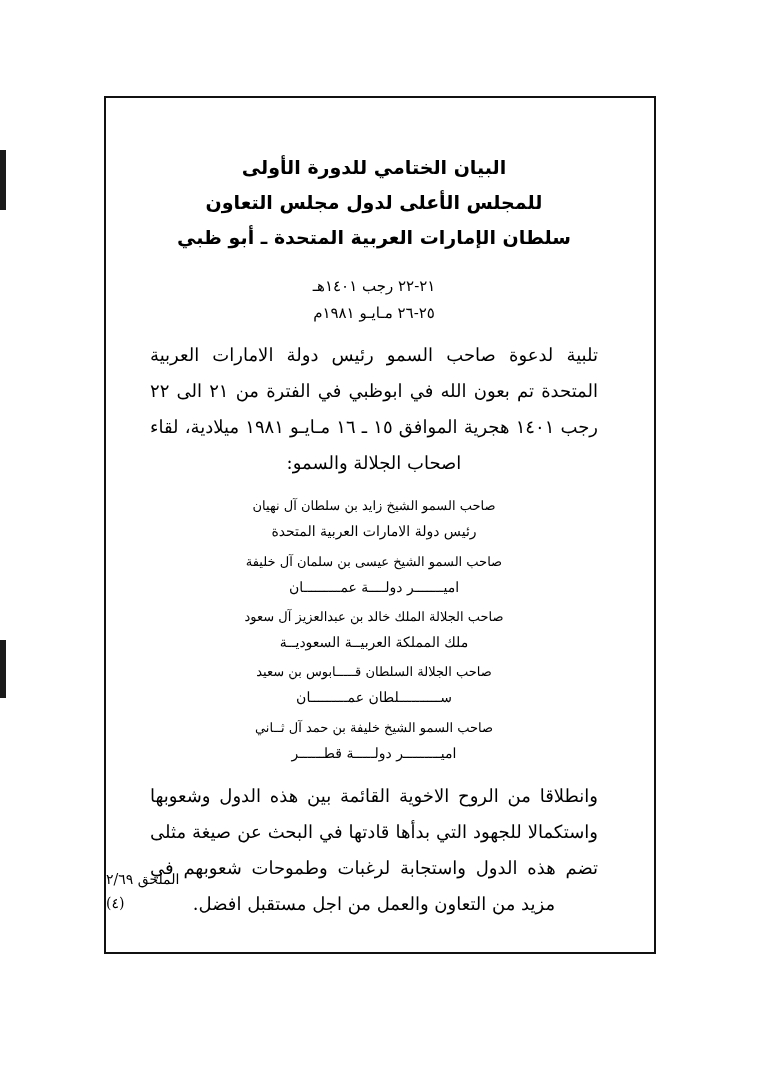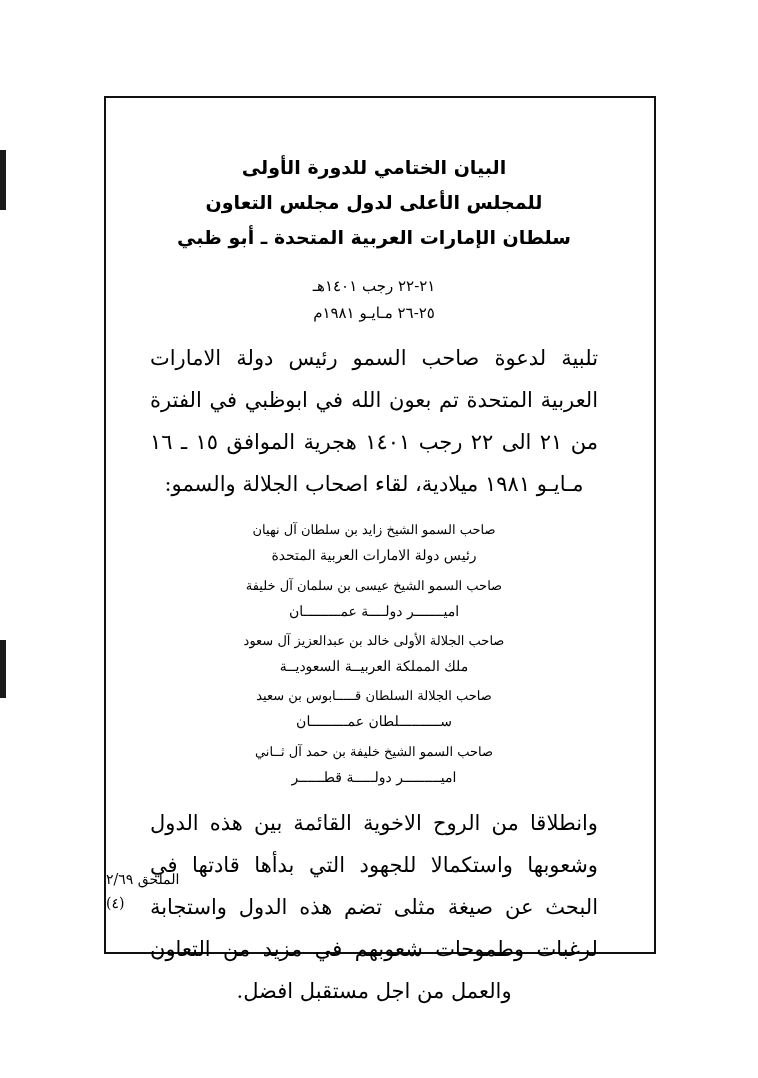--- a/index.html
+++ b/index.html
@@ -70,21 +70,21 @@
     font-family: "DejaVu Serif", serif;
   }
   .date-line.spaced {
     letter-spacing: 1.5px;
   }
 
   .para {
     direction: rtl;
     text-align: justify;
     text-align-last: center;
-    font-size: 21px;
+    font-size: 18px;
     line-height: 2.0;
     font-family: "DejaVu Serif", serif;
     margin: 10px 0 14px 0;
   }
 
   .leader-list {
     margin-top: 6px;
   }
   .leader {
     margin-bottom: 6px;
@@ -150,21 +150,21 @@
         <div class="leader-name">صاحب السمو الشيخ زايد بن سلطان آل نهيان</div>
         <div class="leader-title">رئيس دولة الامارات العربية المتحدة</div>
       </div>
 
       <div class="leader">
         <div class="leader-name">صاحب السمو الشيخ عيسى بن سلمان آل خليفة</div>
         <div class="leader-title">اميـــــــر دولــــة عمـــــــــان</div>
       </div>
 
       <div class="leader">
-        <div class="leader-name">صاحب الجلالة الأولى خالد بن عبدالعزيز آل سعود</div>
+        <div class="leader-name">صاحب الجلالة الملك خالد بن عبدالعزيز آل سعود</div>
         <div class="leader-title">ملك المملكة العربيــة السعوديــة</div>
       </div>
 
       <div class="leader">
         <div class="leader-name">صاحب الجلالة السلطان قـــــابوس بن سعيد</div>
         <div class="leader-title">ســــــــــلطان عمـــــــــان</div>
       </div>
 
       <div class="leader">
         <div class="leader-name">صاحب السمو الشيخ خليفة بن حمد آل ثــاني</div>

